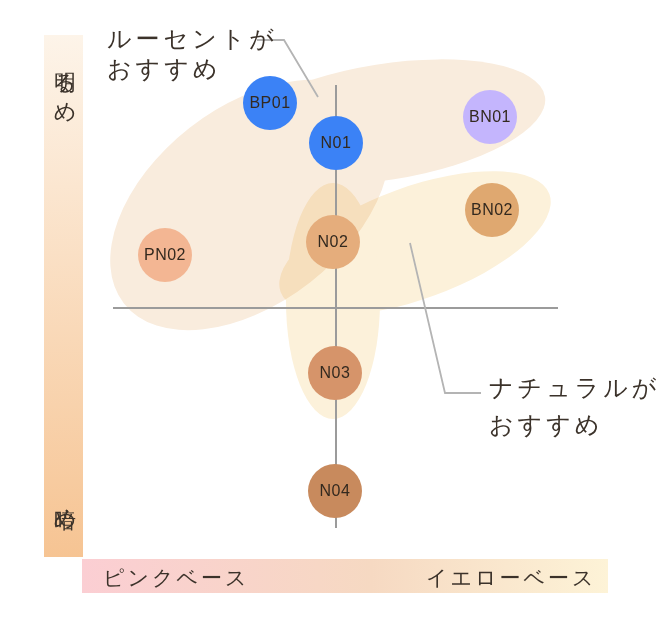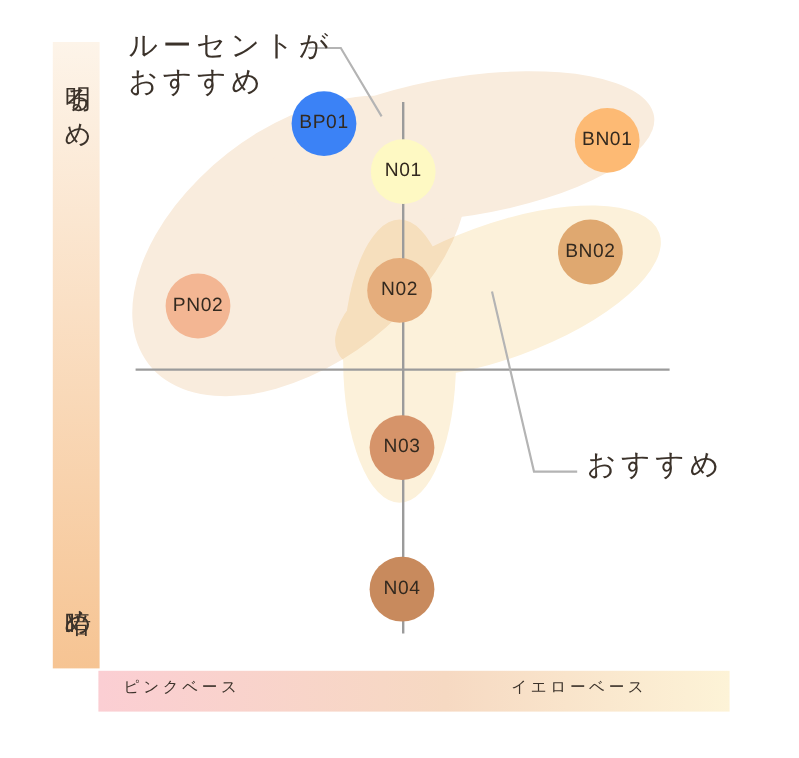--- a/index.html
+++ b/index.html
@@ -23,21 +23,21 @@
   .v-axis-label{
     position:absolute;
     writing-mode:vertical-rl;
     font-size:22px;letter-spacing:3px;color:#3b322a;
     left:50px;
   }
   .v-axis-label.top{top:55px;}
   .v-axis-label.bottom{top:490px;}
   .h-axis-label{
     position:absolute;top:564px;
-    font-size:13px;letter-spacing:3px;color:#3b322a;
+    font-size:21px;letter-spacing:3px;color:#3b322a;
   }
   .h-axis-label.left{left:103px;}
   .h-axis-label.right{left:426px;}
 
   .note{
     position:absolute;
     font-size:24px;letter-spacing:4px;color:#3b322a;
     line-height:30px;white-space:nowrap;
   }
   .note.lucent{left:107px;top:24px;}
@@ -80,31 +80,32 @@
   <div class="v-axis-label top">明るめ</div>
   <div class="v-axis-label bottom">暗め</div>
   <div class="h-axis-label left">ピンクベース</div>
   <div class="h-axis-label right">イエローベース</div>
 
   <div class="note lucent">
     <div>ルーセントが</div>
     <div>おすすめ</div>
   </div>
   <div class="note natural">
+    <div>ナチュラルが</div>
     <div>おすすめ</div>
   </div>
 
   <div>
       <div class="shade" style="left: 243px; top: 76px; background: #3b82f6;">
     <span class="shade-label">BP01</span>
   </div>
-      <div class="shade" style="left: 309px; top: 116px; background: #fef9c3;">
+      <div class="shade" style="left: 309px; top: 116px; background: #3b82f6;">
     <span class="shade-label">N01</span>
   </div>
-      <div class="shade" style="left: 463px; top: 90px; background: #fdba74; margin-left: 16px;">
+      <div class="shade" style="left: 463px; top: 90px; background: #c4b5fd;">
     <span class="shade-label">BN01</span>
   </div>
       <div class="shade" style="left: 138px; top: 228px; background: rgb(243, 182, 147);">
     <span class="shade-label">PN02</span>
   </div>
       <div class="shade" style="left: 306px; top: 215px; background: rgb(229, 173, 124);">
     <span class="shade-label">N02</span>
   </div>
       <div class="shade" style="left: 465px; top: 183px; background: rgb(223, 168, 112);">
     <span class="shade-label">BN02</span>

